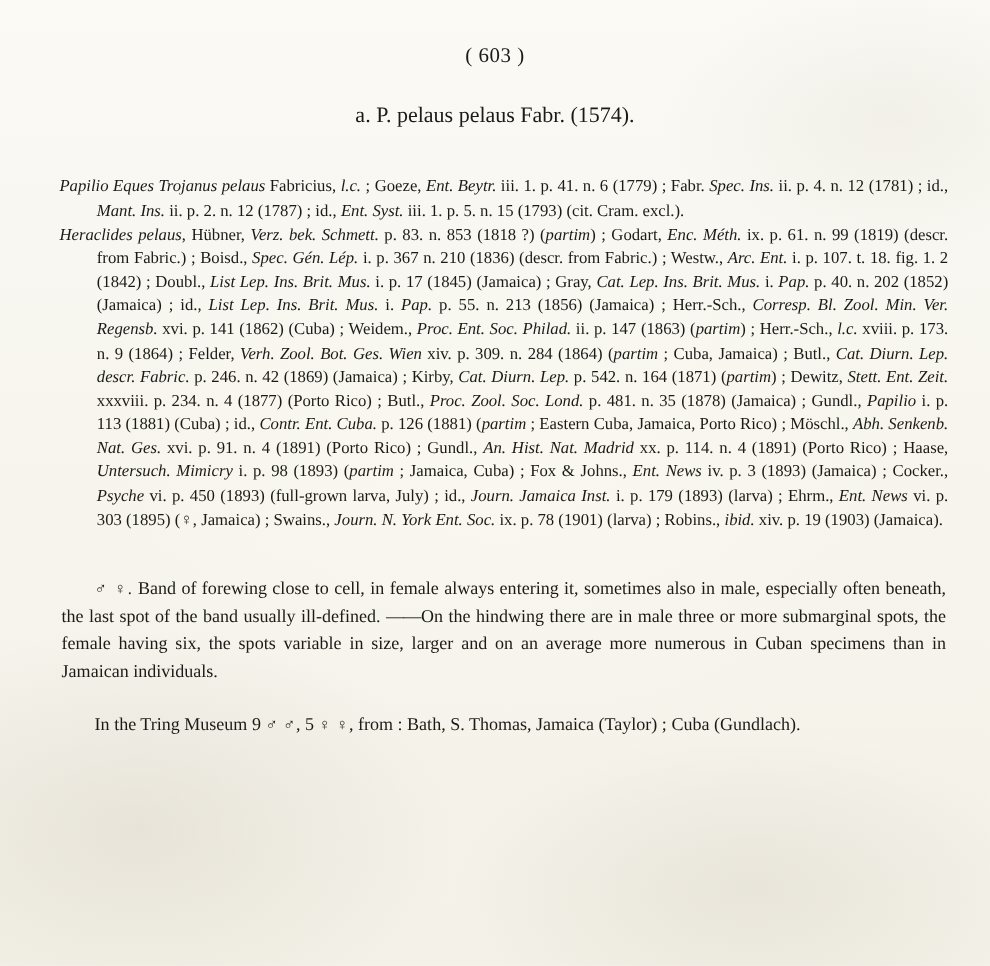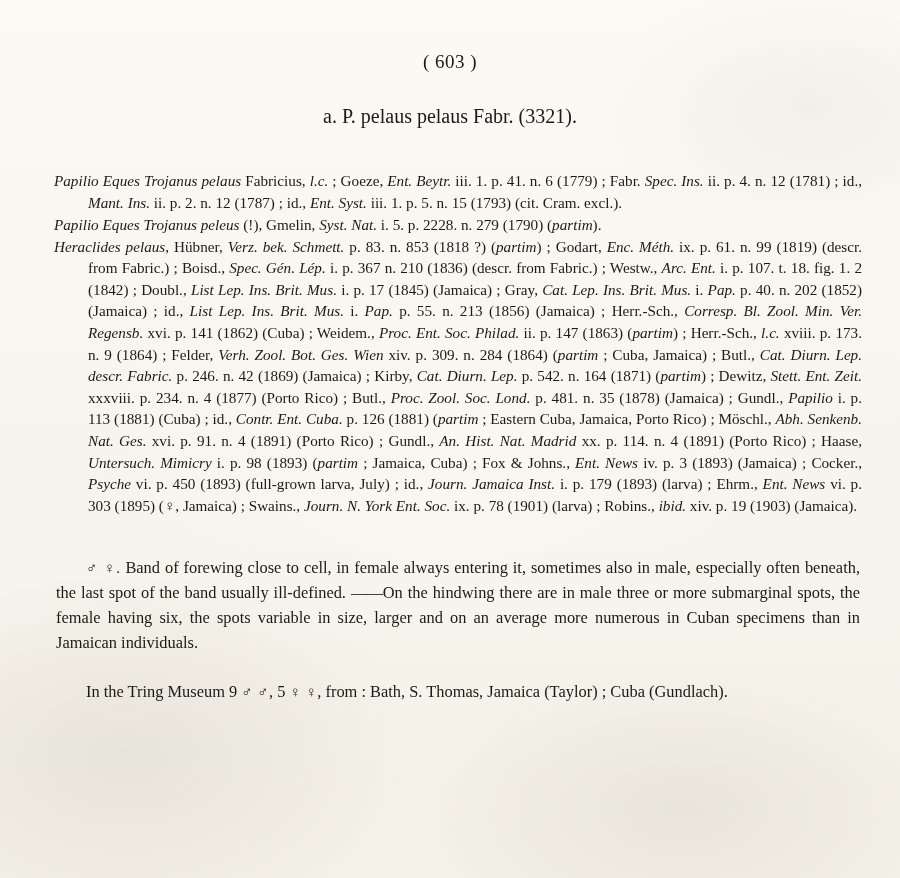--- a/index.html
+++ b/index.html
@@ -31,21 +31,21 @@
   .page {
     position: relative;
     z-index: 1;
     padding: 0;
   }
   .page-number {
     text-align: center;
     font-size: 19px;
     letter-spacing: 0.5px;
     margin: 0;
-    padding-top: 52px;
+    padding-top: 41px;
     line-height: 1;
   }
   .section-heading {
     text-align: center;
     font-size: 20px;
     margin: 0;
     padding-top: 35px;
     line-height: 1;
     font-weight: normal;
   }
@@ -84,25 +84,24 @@
 </style>
 </head>
 <body>
 
 <div class="paper-grain"></div>
 
 <div class="page">
 
   <div class="page-number">( 603 )</div>
 
-  <div class="section-heading">a. P. pelaus pelaus Fabr. (3321).</div>
+  <div class="section-heading">a. P. pelaus pelaus Fabr. (1574).</div>
 
   <div class="synonymy">
     <p class="syn-entry"><span class="ital">Papilio Eques Trojanus pelaus</span> Fabricius, <span class="ital">l.c.</span> ; Goeze, <span class="ital">Ent. Beytr.</span> iii. 1. p. 41. n. 6 (1779) ; Fabr. <span class="ital">Spec. Ins.</span> ii. p. 4. n. 12 (1781) ; id., <span class="ital">Mant. Ins.</span> ii. p. 2. n. 12 (1787) ; id., <span class="ital">Ent. Syst.</span> iii. 1. p. 5. n. 15 (1793) (cit. Cram. excl.).</p>
-    <p class="syn-entry"><span class="ital">Papilio Eques Trojanus peleus</span> (!), Gmelin, <span class="ital">Syst. Nat.</span> i. 5. p. 2228. n. 279 (1790) (<span class="ital">partim</span>).</p>
     <p class="syn-entry"><span class="ital">Heraclides pelaus</span>, Hübner, <span class="ital">Verz. bek. Schmett.</span> p. 83. n. 853 (1818 ?) (<span class="ital">partim</span>) ; Godart, <span class="ital">Enc. Méth.</span> ix. p. 61. n. 99 (1819) (descr. from Fabric.) ; Boisd., <span class="ital">Spec. Gén. Lép.</span> i. p. 367 n. 210 (1836) (descr. from Fabric.) ; Westw., <span class="ital">Arc. Ent.</span> i. p. 107. t. 18. fig. 1. 2 (1842) ; Doubl., <span class="ital">List Lep. Ins. Brit. Mus.</span> i. p. 17 (1845) (Jamaica) ; Gray, <span class="ital">Cat. Lep. Ins. Brit. Mus.</span> i. <span class="ital">Pap.</span> p. 40. n. 202 (1852) (Jamaica) ; id., <span class="ital">List Lep. Ins. Brit. Mus.</span> i. <span class="ital">Pap.</span> p. 55. n. 213 (1856) (Jamaica) ; Herr.-Sch., <span class="ital">Corresp. Bl. Zool. Min. Ver. Regensb.</span> xvi. p. 141 (1862) (Cuba) ; Weidem., <span class="ital">Proc. Ent. Soc. Philad.</span> ii. p. 147 (1863) (<span class="ital">partim</span>) ; Herr.-Sch., <span class="ital">l.c.</span> xviii. p. 173. n. 9 (1864) ; Felder, <span class="ital">Verh. Zool. Bot. Ges. Wien</span> xiv. p. 309. n. 284 (1864) (<span class="ital">partim</span> ; Cuba, Jamaica) ; Butl., <span class="ital">Cat. Diurn. Lep. descr. Fabric.</span> p. 246. n. 42 (1869) (Jamaica) ; Kirby, <span class="ital">Cat. Diurn. Lep.</span> p. 542. n. 164 (1871) (<span class="ital">partim</span>) ; Dewitz, <span class="ital">Stett. Ent. Zeit.</span> xxxviii. p. 234. n. 4 (1877) (Porto Rico) ; Butl., <span class="ital">Proc. Zool. Soc. Lond.</span> p. 481. n. 35 (1878) (Jamaica) ; Gundl., <span class="ital">Papilio</span> i. p. 113 (1881) (Cuba) ; id., <span class="ital">Contr. Ent. Cuba.</span> p. 126 (1881) (<span class="ital">partim</span> ; Eastern Cuba, Jamaica, Porto Rico) ; Möschl., <span class="ital">Abh. Senkenb. Nat. Ges.</span> xvi. p. 91. n. 4 (1891) (Porto Rico) ; Gundl., <span class="ital">An. Hist. Nat. Madrid</span> xx. p. 114. n. 4 (1891) (Porto Rico) ; Haase, <span class="ital">Untersuch. Mimicry</span> i. p. 98 (1893) (<span class="ital">partim</span> ; Jamaica, Cuba) ; Fox &amp; Johns., <span class="ital">Ent. News</span> iv. p. 3 (1893) (Jamaica) ; Cocker., <span class="ital">Psyche</span> vi. p. 450 (1893) (full-grown larva, July) ; id., <span class="ital">Journ. Jamaica Inst.</span> i. p. 179 (1893) (larva) ; Ehrm., <span class="ital">Ent. News</span> vi. p. 303 (1895) (♀, Jamaica) ; Swains., <span class="ital">Journ. N. York Ent. Soc.</span> ix. p. 78 (1901) (larva) ; Robins., <span class="ital">ibid.</span> xiv. p. 19 (1903) (Jamaica).</p>
   </div>
 
   <p class="body-para first indent-first"><span class="sex">♂ ♀.</span> Band of forewing close to cell, in female always entering it, sometimes also in male, especially often beneath, the last spot of the band usually ill-defined. <span class="emdash-lead">——</span>On the hindwing there are in male three or more submarginal spots, the female having six, the spots variable in size, larger and on an average more numerous in Cuban specimens than in Jamaican individuals.</p>
 
 
   <p class="body-para tring-para indent-first">In the Tring Museum 9 <span class="sex">♂ ♂</span>, 5 <span class="sex">♀ ♀</span>, from : Bath, S. Thomas, Jamaica (Taylor) ; Cuba (Gundlach).</p>
 
 </div>
 

